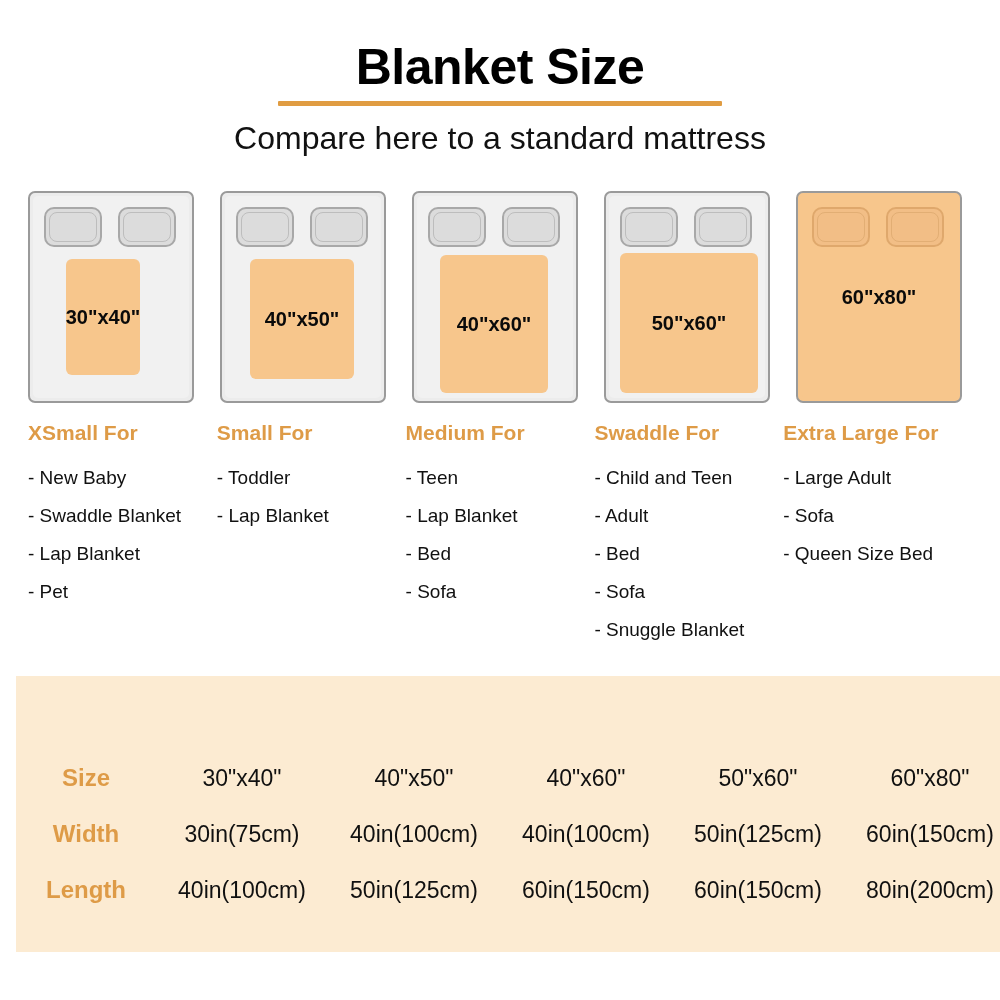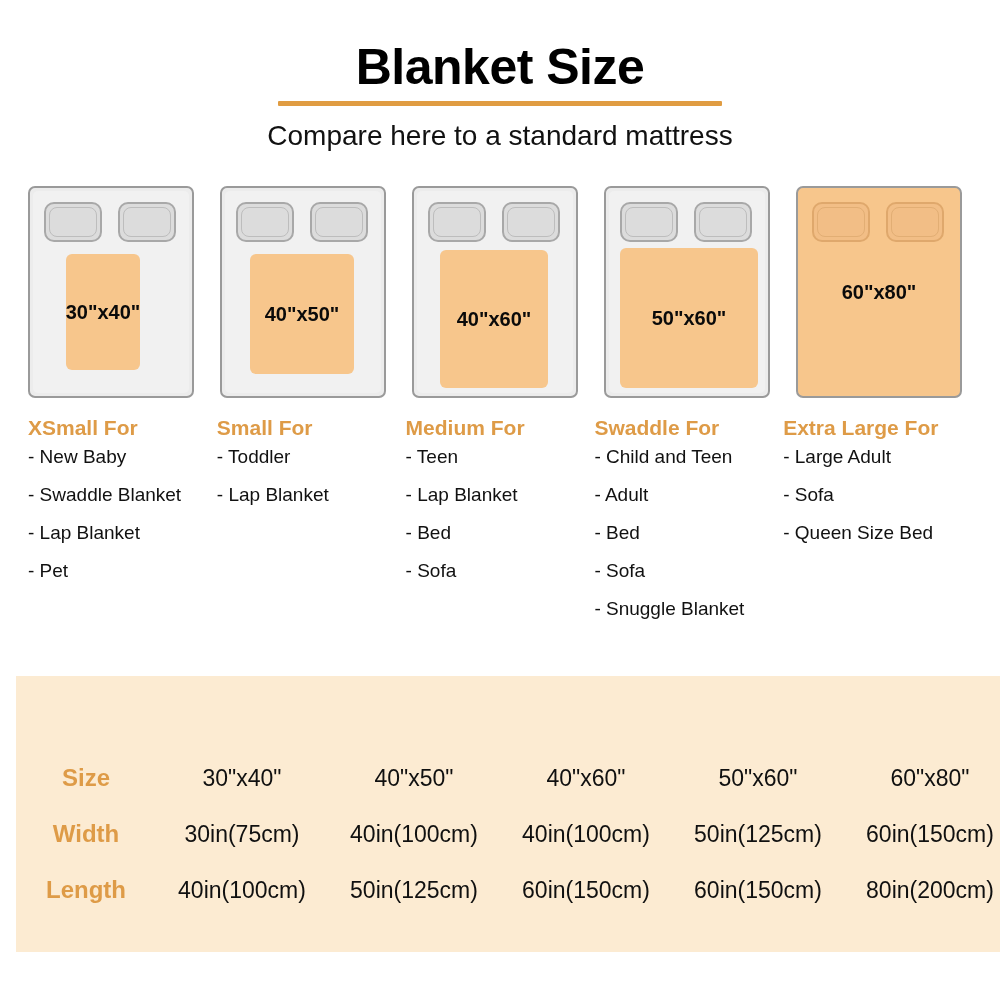--- a/index.html
+++ b/index.html
@@ -29,21 +29,21 @@
     margin: 0;
   }
   .title-underline {
     width: 444px;
     height: 5px;
     background: #E09C42;
     margin: 9px auto 0 auto;
     border-radius: 1px;
   }
   .subtitle {
-    font-size: 28px;
+    font-size: 32px;
     color: #111111;
     margin-top: 14px;
     letter-spacing: 0px;
   }
 
   
   .beds-row {
     display: flex;
     justify-content: space-between;
     padding: 0 28px;
@@ -127,21 +127,21 @@
     padding: 0 28px;
     margin-top: 18px;
     box-sizing: border-box;
     width: 1000px;
   }
   .txt-col { width: 196px; }
   .col-head {
     font-size: 21px;
     font-weight: bold;
     color: #DE9B47;
-    margin-bottom: 6px;
+    margin-bottom: 22px;
     white-space: nowrap;
   }
   .col-item {
     font-size: 19px;
     color: #111111;
     margin-bottom: 16px;
     white-space: nowrap;
   }
 
   

